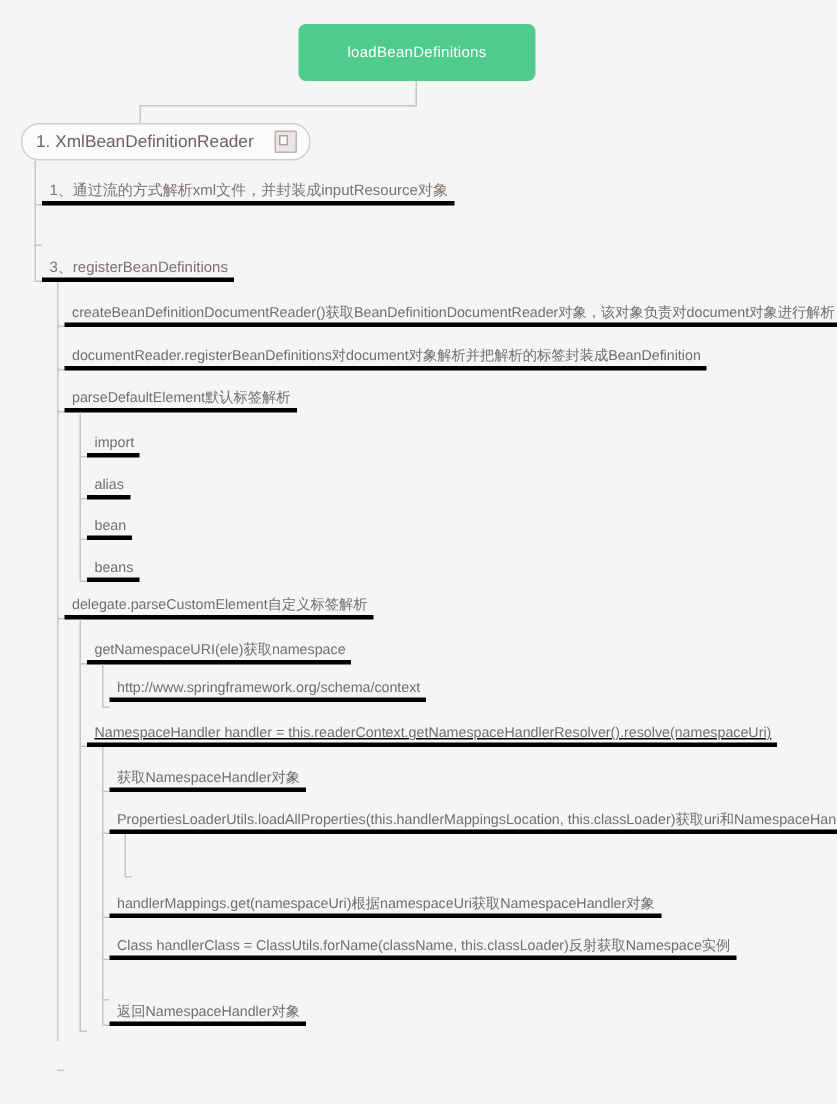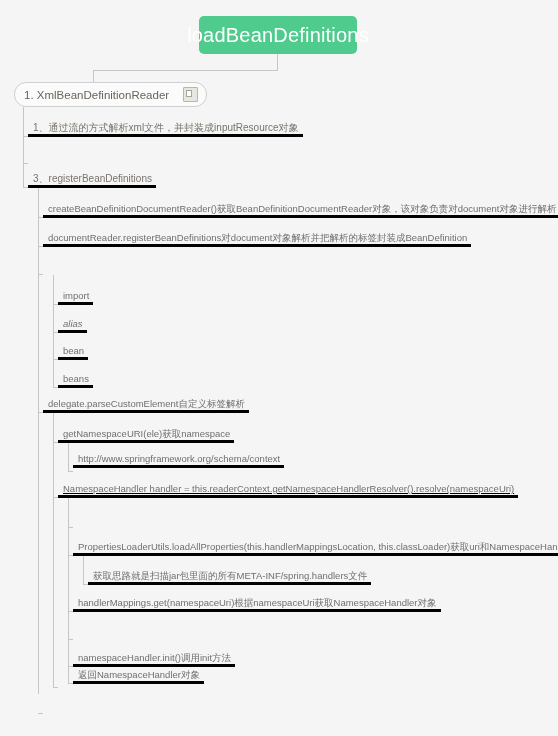--- a/index.html
+++ b/index.html
@@ -29,21 +29,21 @@
     height: 38px;
     background: #4ecb8d;
     border-radius: 5px;
     display: flex;
     align-items: center;
     justify-content: center;
     box-sizing: border-box;
   }
   .root-node .root-label {
     color: #ffffff;
-    font-size: 20px;
+    font-size: 10px;
     letter-spacing: 0.2px;
     white-space: nowrap;
   }
 
   
   .boxed-node {
     position: absolute;
     left: 14px;
     top: 82px;
     height: 25px;
@@ -145,31 +145,34 @@
   <div class="conn h" style="left:38px; top:274px; width:5px;"></div>
   <div class="conn h" style="left:38px; top:412px; width:5px;"></div>
   <div class="conn h" style="left:38px; top:713px; width:5px;"></div>
 
   <div class="node-row" style="left:43px; top:198px;">
     <span class="row-label">createBeanDefinitionDocumentReader()获取BeanDefinitionDocumentReader对象，该对象负责对document对象进行解析</span>
   </div>
   <div class="node-row" style="left:43px; top:227px;">
     <span class="row-label">documentReader.registerBeanDefinitions对document对象解析并把解析的标签封装成BeanDefinition</span>
   </div>
+  <div class="node-row" style="left:43px; top:255px;">
+    <span class="row-label">parseDefaultElement默认标签解析</span>
+  </div>
 
   <div class="conn v" style="left:53px; top:275px; height:112px;"></div>
   <div class="conn h" style="left:53px; top:304px; width:5px;"></div>
   <div class="conn h" style="left:53px; top:332px; width:5px;"></div>
   <div class="conn h" style="left:53px; top:359px; width:5px;"></div>
   <div class="conn h" style="left:53px; top:387px; width:5px;"></div>
 
   <div class="node-row" style="left:58px; top:285px;">
     <span class="row-label">import</span>
   </div>
-  <div class="node-row" style="left:58px; top:313px;font-style:italic;">
+  <div class="node-row" style="left:58px; top:313px;">
     <span class="row-label">alias</span>
   </div>
   <div class="node-row" style="left:58px; top:340px;">
     <span class="row-label">bean</span>
   </div>
   <div class="node-row" style="left:58px; top:368px;">
     <span class="row-label">beans</span>
   </div>
 
   <div class="node-row" style="left:43px; top:393px;">
@@ -196,34 +199,34 @@
   </div>
 
   <div class="conn v" style="left:68px; top:498px; height:185px;"></div>
   <div class="conn h" style="left:68px; top:527px; width:5px;"></div>
   <div class="conn h" style="left:68px; top:555px; width:5px;"></div>
   <div class="conn h" style="left:68px; top:611px; width:5px;"></div>
   <div class="conn h" style="left:68px; top:639px; width:5px;"></div>
   <div class="conn h" style="left:68px; top:666px; width:5px;"></div>
   <div class="conn h" style="left:68px; top:683px; width:5px;"></div>
 
+  <div class="node-row" style="left:73px; top:508px;">
+    <span class="row-label">获取NamespaceHandler对象</span>
+  </div>
   <div class="node-row" style="left:73px; top:536px;">
     <span class="row-label">PropertiesLoaderUtils.loadAllProperties(this.handlerMappingsLocation, this.classLoader)获取uri和NamespaceHandler的映射</span>
   </div>
 
   <div class="conn v" style="left:83px; top:556px; height:28px;"></div>
   <div class="conn h" style="left:83px; top:584px; width:5px;"></div>
-  <div class="node-row" style="left:88px; top:565px;">
-    <span class="row-label">获取思路就是扫描jar包里面的所有META-INF/spring.handlers文件</span>
-  </div>
 
   <div class="node-row" style="left:73px; top:592px;">
     <span class="row-label">handlerMappings.get(namespaceUri)根据namespaceUri获取NamespaceHandler对象</span>
   </div>
-  <div class="node-row" style="left:73px; top:647px;">
-    <span class="row-label">namespaceHandler.init()调用init方法</span>
+  <div class="node-row" style="left:73px; top:620px;">
+    <span class="row-label">Class handlerClass = ClassUtils.forName(className, this.classLoader)反射获取Namespace实例</span>
   </div>
   <div class="node-row" style="left:73px; top:664px;">
     <span class="row-label">返回NamespaceHandler对象</span>
   </div>
 
 
 </div>
 
 </body></html>

